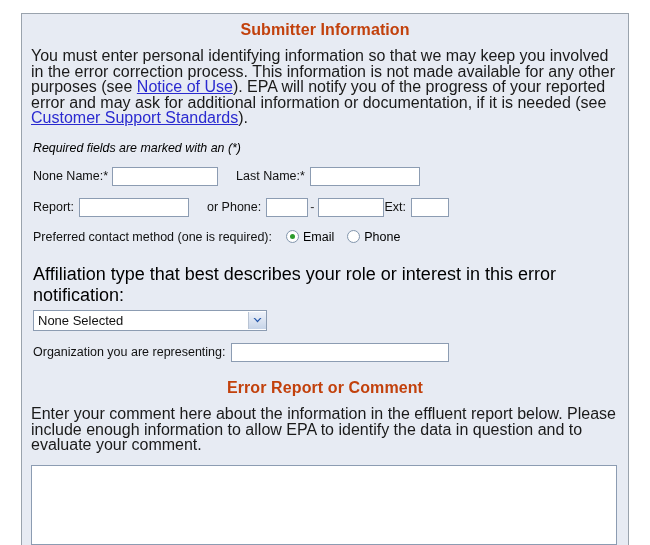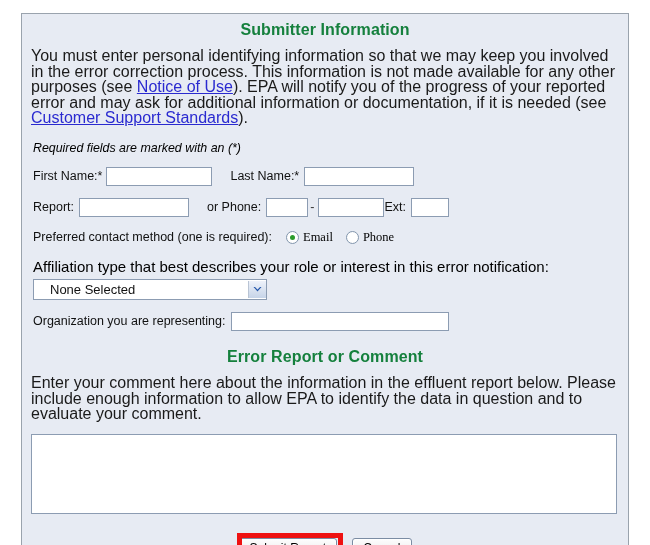--- a/index.html
+++ b/index.html
@@ -25,21 +25,21 @@
     width: 606px;
     border: 1px solid #9aa3ad;
     background: #e7ebf3;
     box-sizing: content-box;
   }
 
   .section-title {
     text-align: center;
     font-weight: bold;
     font-size: 16px;
-    color: #15803d;
+    color: #c2410c;
     padding: 7px 0 9px 0;
     letter-spacing: 0.1px;
   }
 
   .body-pad {
     padding: 0 9px;
   }
 
   p.intro {
     margin: 0;
@@ -100,21 +100,21 @@
   .dash { margin: 0 1px 0 2px; color: #333; }
   .gap-ext { }
 
   
   .radio-row {
     display: flex;
     align-items: center;
     margin-top: 13px;
     padding-left: 2px;
   }
-  .radio-group { display: flex; align-items: center; margin-left: 14px; font-family: Liberation Serif, serif; }
+  .radio-group { display: flex; align-items: center; margin-left: 14px; }
   .radio-item { display: flex; align-items: center; margin-right: 13px; cursor: pointer; }
   .radio-dot {
     width: 11px;
     height: 11px;
     border-radius: 50%;
     border: 1px solid #8296ad;
     background: #ffffff;
     display: inline-block;
     position: relative;
     box-shadow: inset 0 0 0 1px #fdfdfd;
@@ -124,39 +124,39 @@
     position: absolute;
     left: 3px; top: 3px;
     width: 5px; height: 5px;
     border-radius: 50%;
     background: #2b9b2b;
   }
   .radio-label { margin-left: 4px; font-size: 12.5px; }
 
   
   .select-label {
-    margin-top: 13px;
+    margin-top: 20px;
     padding-left: 2px;
-    font-size: 15px;
+    font-size: 18px;
   }
   .select-wrap {
     margin-top: 4px;
     margin-left: 2px;
     width: 232px;
     height: 19px;
     border: 1px solid #8c9cb2;
     background: #ffffff;
     display: flex;
     align-items: center;
     position: relative;
     cursor: pointer;
   }
   .select-value {
     font-size: 13px;
-    padding-left: 16px;
+    padding-left: 4px;
     color: #111;
     flex: 1;
   }
   .select-arrow {
     width: 17px;
     height: 17px;
     background: linear-gradient(#eef2fa, #c6d4e8);
     border-left: 1px solid #b9c4d4;
     display: flex;
     align-items: center;
@@ -222,21 +222,21 @@
 <div class="page-wrap">
 
   <div class="section-title">Submitter Information</div>
 
   <div class="body-pad">
     <p class="intro"><span>You must enter personal identifying information so that we may keep you involved in the error correction process. This information is not made available for any other purposes (see </span><a class="inline-link">Notice of Use</a><span>). EPA will notify you of the progress of your reported error and may ask for additional information or documentation, if it is needed (see </span><a class="inline-link">Customer Support Standards</a><span>).</span></p>
 
     <div class="required-note">Required fields are marked with an (*)</div>
 
     <div class="field-row">
-      <span class="field-label">First Name:*</span>
+      <span class="field-label">None Name:*</span>
       <input class="txt w-first" type="text" value="" style="">
       <span class="field-label gap-or">Last Name:*</span>
       <input class="txt w-last" type="text" value="" style="">
     </div>
 
     <div class="field-row">
       <span class="field-label">Report:</span>
       <input class="txt w-email" type="text" value="" style="">
       <span class="field-label gap-or">or Phone:</span>
       <input class="txt w-ph1" type="text" value="" style="">

